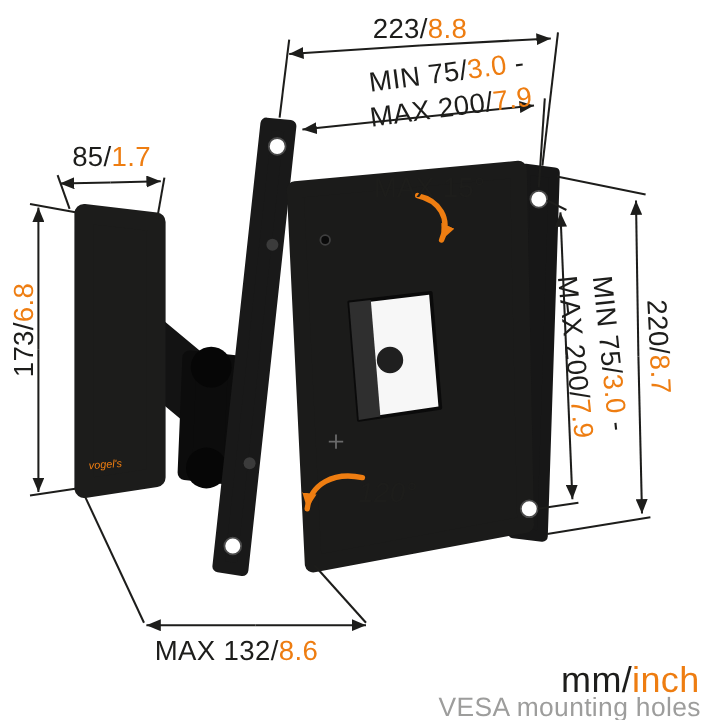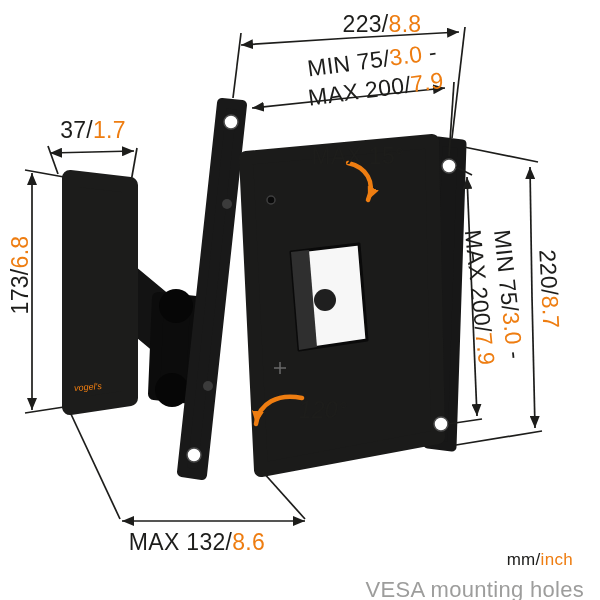--- a/index.html
+++ b/index.html
@@ -6,30 +6,30 @@
   body {
     width:600px; height:600px; position:relative; background:#ffffff;
     font-family:"Liberation Sans", sans-serif; overflow:hidden;
   }
   svg { position:absolute; left:0; top:0; }
   .lbl {
     position:absolute; font-size:23px; line-height:1.25; color:#1d1d1b;
     white-space:nowrap; letter-spacing:0.3px;
   }
   .in { color:#ee7d11; }
-  #lblTopWidth   { left:350px; top:10px;  transform:translateX(-50%);margin-left:32px; }
+  #lblTopWidth   { left:350px; top:10px;  transform:translateX(-50%); }
   #lblTopVesa    { left:374px; top:46px;  text-align:center; transform:translateX(-50%) rotate(-7.5deg); }
   #lblTilt       { left:358px; top:142px; transform:translateX(-50%); }
   #lblSideWidth  { left:93px;  top:116px; transform:translateX(-50%); }
   #lblSideHeight { left:20px;  top:275px; transform:translate(-50%,-50%) rotate(-90deg); }
   #lblRightVesa  { left:494px; top:296px; text-align:center; transform:translate(-50%,-50%) rotate(84deg); }
   #lblRightHeight{ left:549px; top:289px; transform:translate(-50%,-50%) rotate(87deg); }
   #lblSwivel     { left:323px; top:396px; transform:translateX(-50%);font-style:italic; }
   #lblDepth      { left:197px; top:528px; text-align:center; transform:translateX(-50%); }
-  #lblUnits      { right:27px; top:549px; font-size:17px; }
+  #lblUnits      { right:17px; top:549px; font-size:30px; }
   #lblFooter     { right:16px; top:576px; font-size:22px; color:#9d9d9c; }
   #brandMark     { left:74px;  top:382px; font-size:9px; letter-spacing:0;
                    color:#ee7d11; font-style:italic; transform:rotate(-4deg); }
 </style>
 </head>
 <body>
 
 <svg width="600" height="600" viewBox="0 0 600 600">
   <defs>
     <marker id="arrB" markerUnits="userSpaceOnUse" markerWidth="13" markerHeight="10" refX="12" refY="5" orient="auto">
@@ -125,21 +125,21 @@
 
 <div class="lbl" id="lblTopWidth"><span>223/</span><span class="in">8.8</span></div>
 
 <div class="lbl" id="lblTopVesa">
   <div><span>MIN 75/</span><span class="in">3.0</span><span> -</span></div>
   <div><span>MAX 200/</span><span class="in">7.9</span></div>
 </div>
 
 <div class="lbl" id="lblTilt">MAX 15°</div>
 
-<div class="lbl" id="lblSideWidth"><span>37/</span><span class="in">1.7</span></div>
+<div class="lbl" id="lblSideWidth"><span>85/</span><span class="in">1.7</span></div>
 
 <div class="lbl" id="lblSideHeight"><span>173/</span><span class="in">6.8</span></div>
 
 <div class="lbl" id="lblRightVesa">
   <div><span>MIN 75/</span><span class="in">3.0</span><span> -</span></div>
   <div><span>MAX 200/</span><span class="in">7.9</span></div>
 </div>
 
 <div class="lbl" id="lblRightHeight"><span>220/</span><span class="in">8.7</span></div>
 

